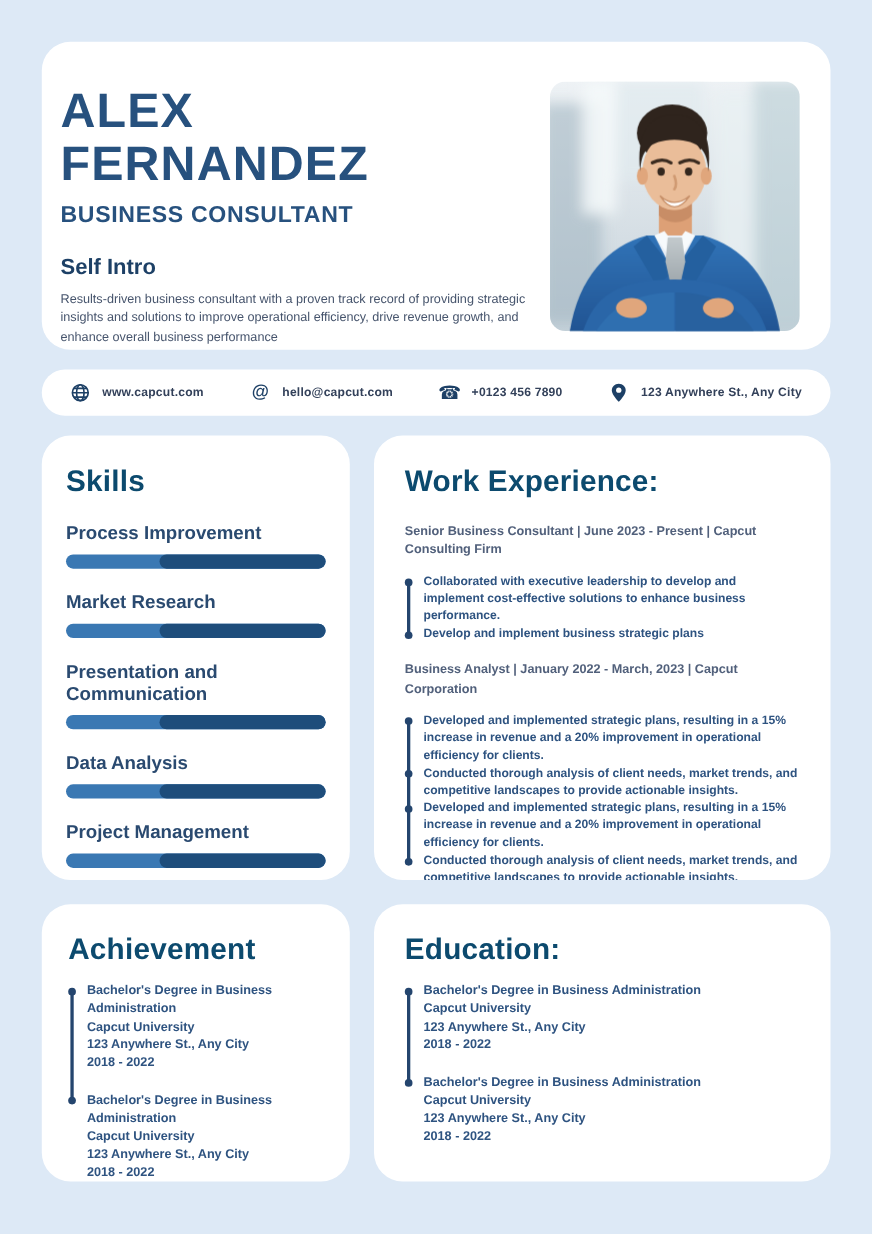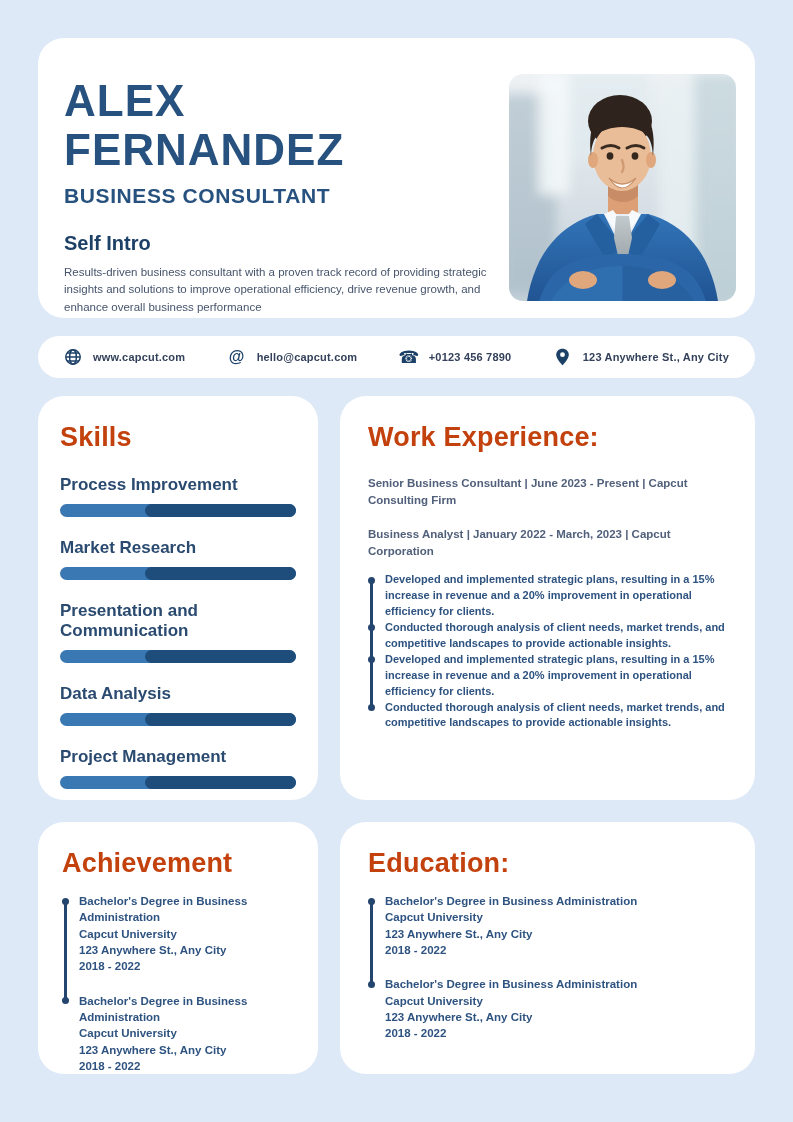--- a/index.html
+++ b/index.html
@@ -6,21 +6,21 @@
   html, body { background: #dde9f6; }
   body { font-family: "Liberation Sans", sans-serif; }
   .page {
     width: 793px; height: 1122px; background: #dde9f6;
     padding: 38px; display: flex; flex-direction: column; overflow: hidden;
   }
   .card { background: #ffffff; border-radius: 26px; overflow: hidden; }
 
   
   .header-card {
-    height: 280px; display: flex; justify-content: space-between;
+    height: 280px; display: flex; justify-content: flex-end;
     padding: 24px 28px 24px 26px;
   }
   .header-left { width: 450px; padding-top: 14px; }
   .name {
     color: #27517e; font-weight: 800; font-size: 44px; line-height: 1.12;
     letter-spacing: 1px;
   }
   .job-title {
     color: #27517e; font-weight: 700; font-size: 21px; letter-spacing: 0.6px;
     margin-top: 9px;
@@ -48,21 +48,21 @@
   .contact-text { color: #33415a; font-size: 11px; font-weight: 600; letter-spacing: 0.2px; }
   .at-glyph { font-size: 16px; font-weight: 700; color: #1d4066; line-height: 1; }
   .phone-glyph { font-size: 17px; color: #1d4066; line-height: 1; }
 
   
   .row-mid { display: flex; gap: 22px; margin-top: 18px; height: 404px; }
   .row-bot { display: flex; gap: 22px; margin-top: 22px; height: 252px; }
   .col-left { width: 280px; flex: 0 0 auto; }
   .col-right { flex: 1; }
 
-  .section-h { color: #c2410c; font-weight: 700; font-size: 27px; letter-spacing: 0.2px; }
+  .section-h { color: #0c4a6e; font-weight: 700; font-size: 27px; letter-spacing: 0.2px; }
 
   
   .skills-card { padding: 26px 22px; }
   .skills-card .section-h { margin-bottom: 22px; }
   .skill { margin-bottom: 21px; }
   .skill-label { color: #2a4a70; font-size: 17px; font-weight: 600; margin-bottom: 9px; }
   .bar {
     position: relative; height: 13px; border-radius: 7px; background: #3a78b3;
   }
   .bar-fill {
@@ -259,20 +259,24 @@
             <div class="bar-fill"></div>
           </div>
       </div>
     </div>
 
     <div class="card col-right work-card">
       <div class="section-h">Work Experience:</div>
 
       <div class="job">
         <div class="job-header">Senior Business Consultant | June 2023 - Present | Capcut Consulting Firm</div>
+        <ul class="tl tl-work">
+          <li>Collaborated with executive leadership to develop and implement cost-effective solutions to enhance business performance.</li>
+          <li>Develop and implement business strategic plans</li>
+        </ul>
       </div>
 
       <div class="job">
         <div class="job-header">Business Analyst | January 2022 - March, 2023 | Capcut Corporation</div>
         <ul class="tl tl-work">
           <li>Developed and implemented strategic plans, resulting in a 15% increase in revenue and a 20% improvement in operational efficiency for clients.</li>
           <li>Conducted thorough analysis of client needs, market trends, and competitive landscapes to provide actionable insights.</li>
           <li>Developed and implemented strategic plans, resulting in a 15% increase in revenue and a 20% improvement in operational efficiency for clients.</li>
           <li>Conducted thorough analysis of client needs, market trends, and competitive landscapes to provide actionable insights.</li>
         </ul>

